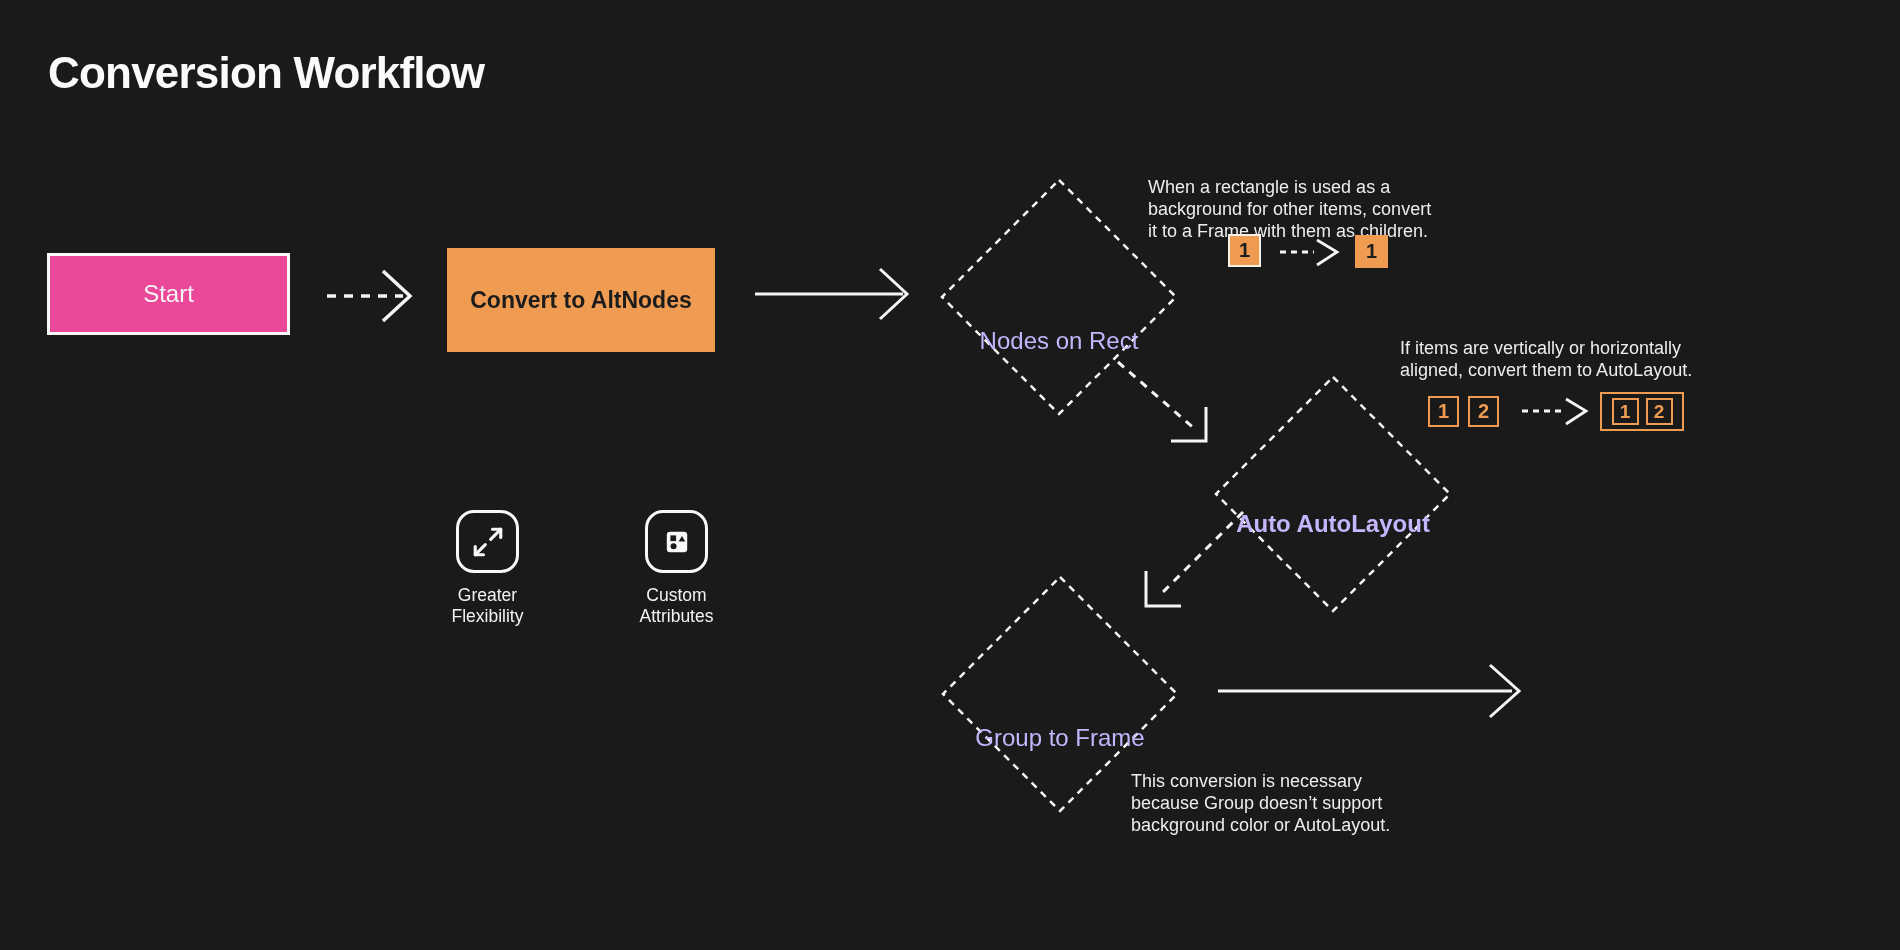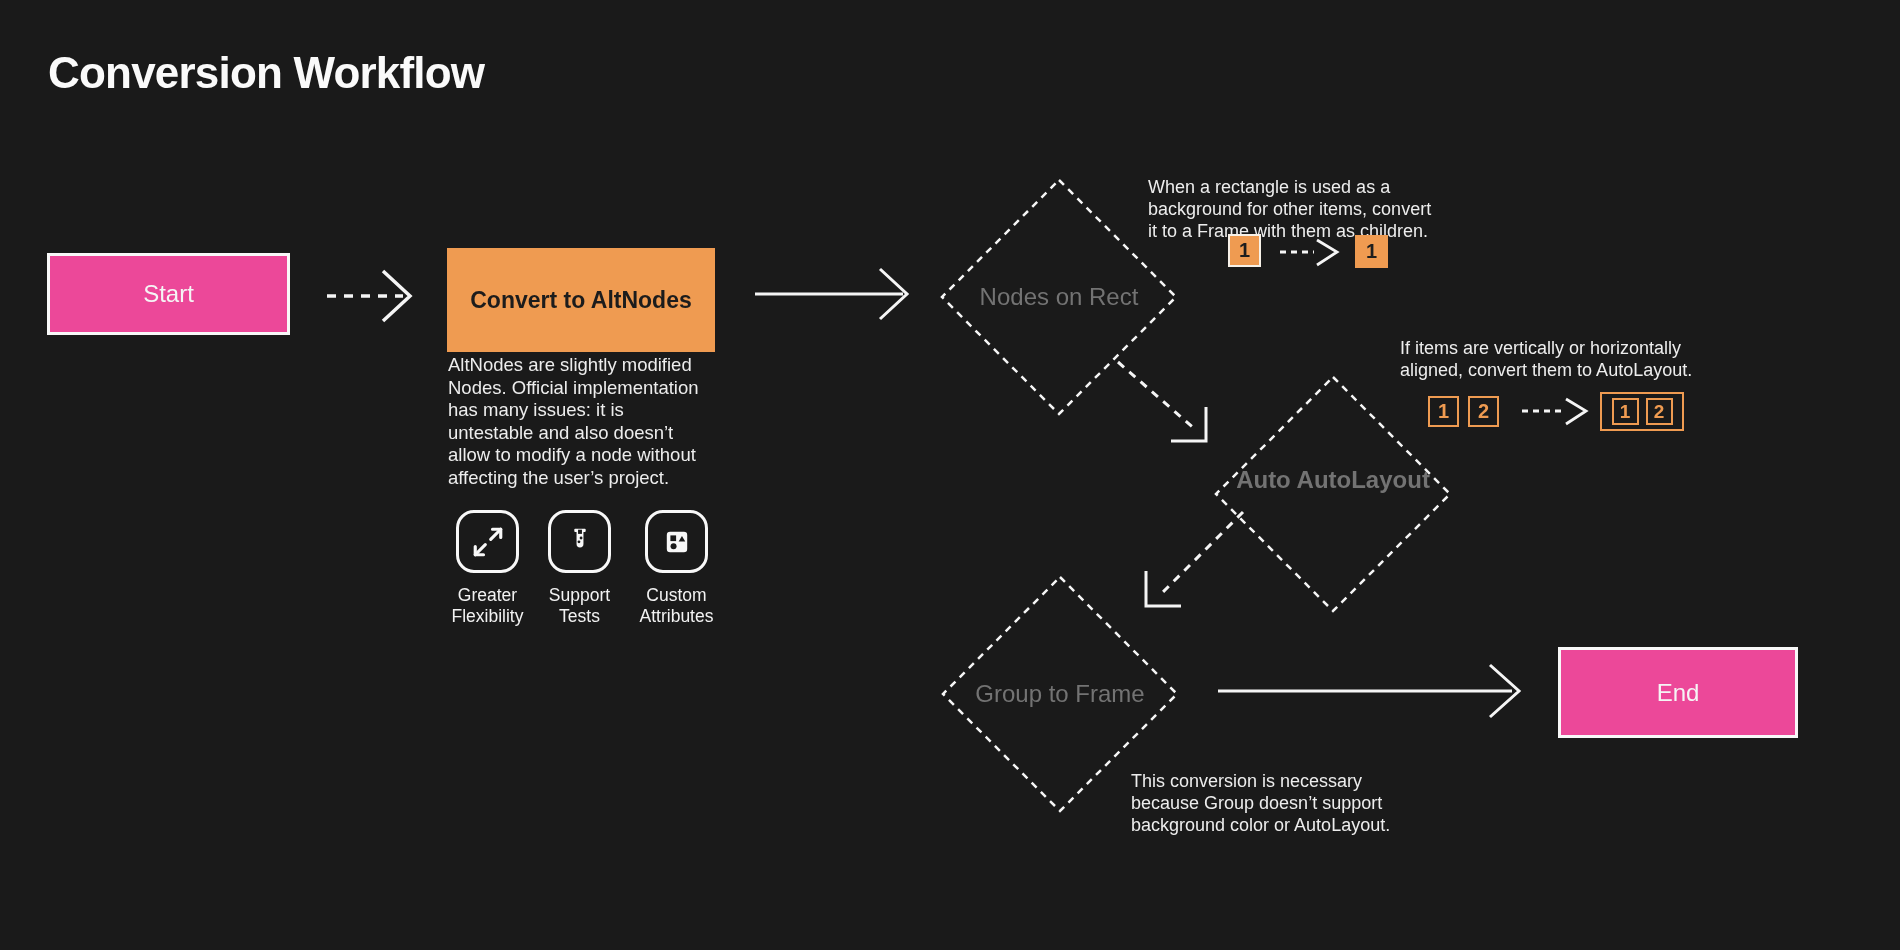--- a/index.html
+++ b/index.html
@@ -44,21 +44,21 @@
     width: 63px; height: 63px; border: 3px solid #F8F8F8; border-radius: 18px;
     display: flex; align-items: center; justify-content: center;
   }
   .feature-label {
     margin-top: 12px; font-size: 17.5px; line-height: 21px; text-align: center;
     color: #F2F2F2; white-space: pre-line;
   }
 
   .diamond-label {
     position: absolute; transform: translate(-50%, -50%);
-    font-size: 24px; color: #737373; white-space: nowrap;
+    font-size: 24px; color: #c4b5fd; white-space: nowrap; margin-top: 44px;
   }
   .lbl-d1 { left: 1059px; top: 297px; }
   .lbl-d2 { left: 1333px; top: 480px; font-weight: bold; }
   .lbl-d3 { left: 1060px; top: 694px; }
 
   .note {
     position: absolute; font-size: 18px; line-height: 22px;
     color: #EDEDED; white-space: pre-line;
   }
   .note-1 { left: 1148px; top: 176px; width: 360px; }
@@ -139,53 +139,34 @@
   </svg>
 
   <div class="node-box outlined box-start">
     <span>Start</span>
   </div>
 
   <div class="node-box box-convert">
     <span>Convert to AltNodes</span>
   </div>
 
-  <div class="desc-text">AltNodes are slightly modified
-Nodes. Official implementation
-has many issues: it is
-untestable and also doesn’t
-allow to modify a node without
-affecting the user’s project.</div>
 
   <div class="feature feature-1">
     <div class="feature-icon">
       <svg width="36" height="36" viewBox="0 0 24 24" fill="none" stroke="#F8F8F8" stroke-width="2.1" stroke-linecap="round" stroke-linejoin="round">
         <polyline points="15 3.5 20.5 3.5 20.5 9"></polyline>
         <polyline points="9 20.5 3.5 20.5 3.5 15"></polyline>
         <line x1="20.5" y1="3.5" x2="13.8" y2="10.2"></line>
         <line x1="3.5" y1="20.5" x2="10.2" y2="13.8"></line>
       </svg>
     </div>
     <div class="feature-label">Greater
 Flexibility</div>
   </div>
 
-  <div class="feature feature-2">
-    <div class="feature-icon">
-      <svg width="36" height="36" viewBox="0 0 24 24">
-        <rect x="8.2" y="3.2" width="7.6" height="2.1" rx="0.6" fill="#F8F8F8"></rect>
-        <path d="M9.7 4.4 h4.6 v9 a2.3 2.3 0 0 1 -4.6 0 z" fill="#F8F8F8"></path>
-        <rect x="10.7" y="3.8" width="2.6" height="2.8" fill="#1A1A1A"></rect>
-        <circle cx="12.7" cy="9.3" r="0.95" fill="#1A1A1A"></circle>
-        <circle cx="11.3" cy="11.9" r="0.95" fill="#1A1A1A"></circle>
-      </svg>
-    </div>
-    <div class="feature-label">Support
-Tests</div>
-  </div>
 
   <div class="feature feature-3">
     <div class="feature-icon">
       <svg width="36" height="36" viewBox="0 0 24 24">
         <rect x="5.2" y="5.2" width="13.6" height="13.6" rx="2.2" fill="#F8F8F8"></rect>
         <rect x="7.6" y="7.6" width="3.8" height="3.8" fill="#1A1A1A"></rect>
         <polygon points="15.3,8 17.5,11.6 13.1,11.6" fill="#1A1A1A"></polygon>
         <circle cx="9.7" cy="14.8" r="2" fill="#1A1A1A"></circle>
       </svg>
     </div>
@@ -221,17 +202,14 @@
   </div>
   <div class="al-group">
     <div class="al-inner">
       <span>1</span>
     </div>
     <div class="al-inner">
       <span>2</span>
     </div>
   </div>
 
-  <div class="node-box outlined box-end">
-    <span>End</span>
-  </div>
 
 </div>
 
 </body></html>

